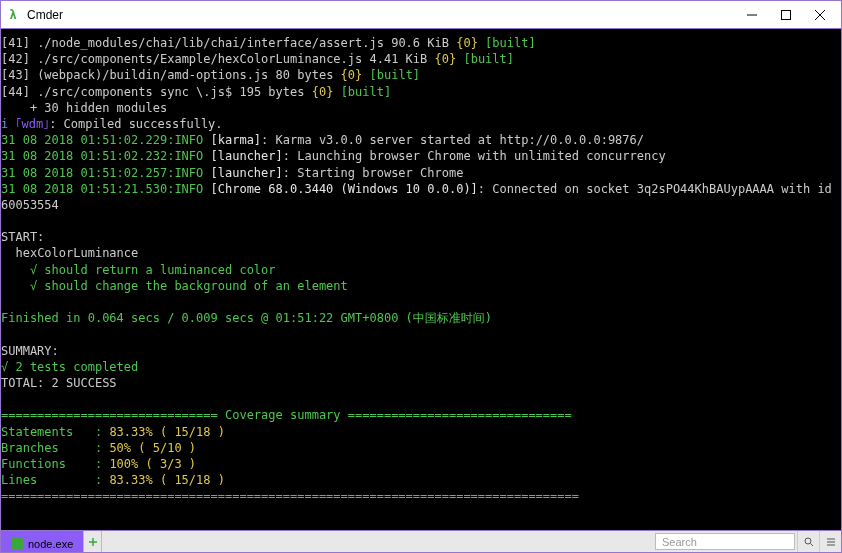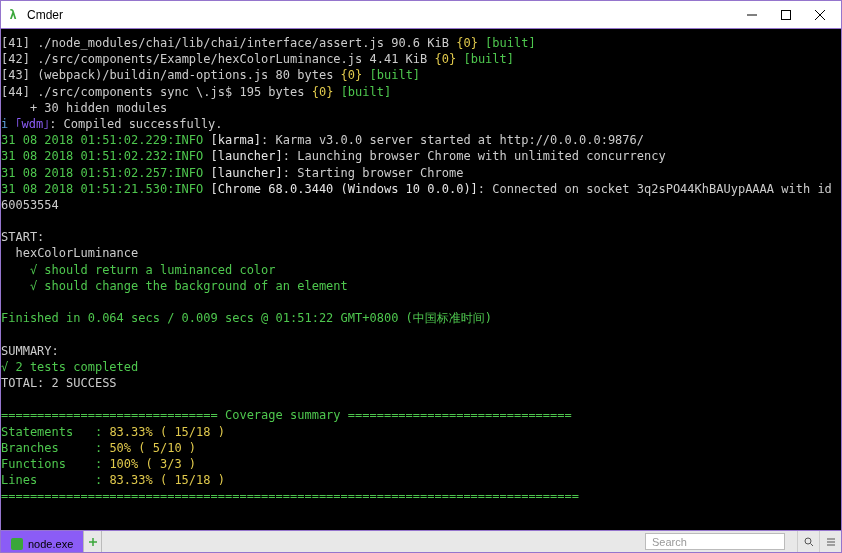--- a/index.html
+++ b/index.html
@@ -8,21 +8,21 @@
 .titlebar{height:28px;background:#fff;display:flex;align-items:center;padding:0 4px;border-bottom:1px solid #9575cd}
 .titlebar-icon{width:16px;height:16px;display:flex;align-items:center;justify-content:center;margin-right:6px;color:#3aa73a;font-weight:bold}
 .titlebar-text{flex:1;font-family:Liberation Sans, sans-serif;color:#000}
 .win-btn{width:34px;height:26px;display:flex;align-items:center;justify-content:center;cursor:pointer}
 .win-btn svg{width:10px;height:10px}
 .terminal{flex:1;background:#000;color:#ccc;padding:6px 0;overflow:hidden;line-height:1.35;white-space:pre-wrap;word-break:break-all}
 .statusbar{height:22px;background:#e8e8e8;display:flex;align-items:center;border-top:1px solid #9575cd;font-family:"Segoe UI",Arial,sans-serif;font-size:11px}
 .tab{display:flex;align-items:flex-end;gap:5px;padding:2px 10px;background:#8b5cf6;border-right:1px solid #bbb;height:100%}
 .tab-icon{width:12px;height:12px;background:#3aa73a;border-radius:2px}
 .add-tab{width:18px;height:100%;display:flex;align-items:center;justify-content:center;color:#3aa73a;border-right:1px solid #bbb}
-.search{flex:0 0 140px;margin-left:auto;margin-right:12px;height:17px;padding:0 6px;color:#999;border:1px solid #bbb;background:#fff;display:flex;align-items:center}
+.search{flex:0 0 140px;margin-left:auto;margin-right:2px;height:17px;padding:0 6px;color:#999;border:1px solid #bbb;background:#fff;display:flex;align-items:center}
 .sb-btn{width:22px;height:100%;display:flex;align-items:center;justify-content:center;border-left:1px solid #ccc}
 .sb-btn svg{width:10px;height:10px;stroke:#555;fill:none}
 .g{color:#4ec74e}.yl{color:#e0c94c}.cy{color:#e5e5e5}.bl{color:#5c9cd6}.gy{color:#8b5cf6}
 .u{}
 </style>
 </head>
 <body>
 
 <div class="window">
   <div class="titlebar">

